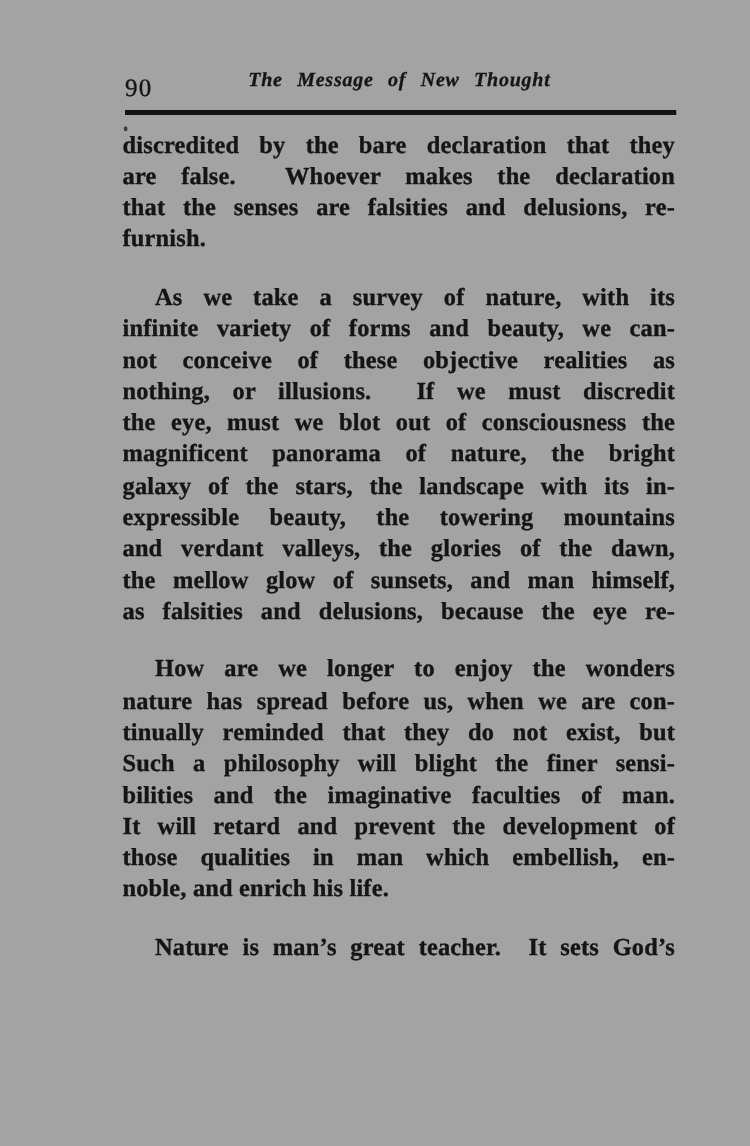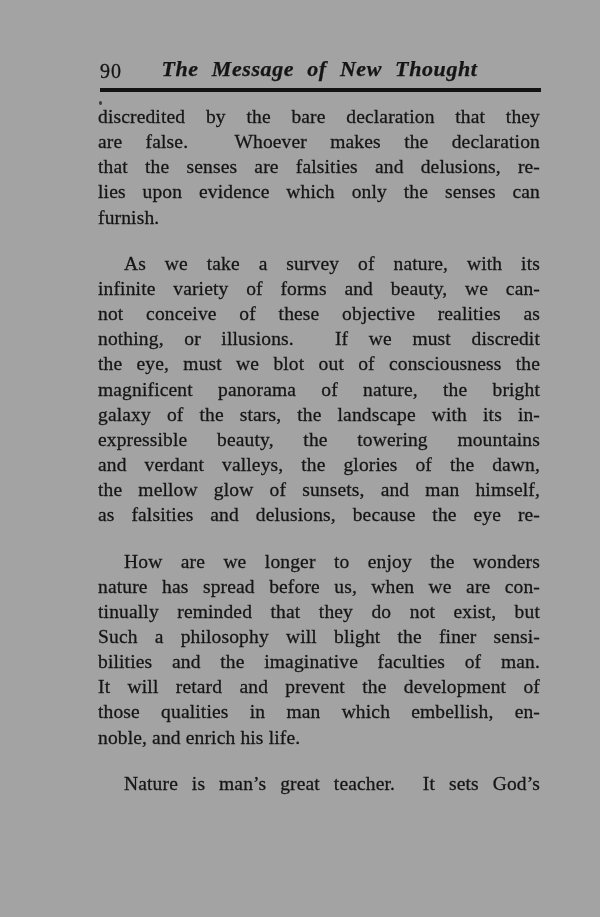--- a/index.html
+++ b/index.html
@@ -36,21 +36,21 @@
     font-size: 20px;
     letter-spacing: 1px;
     -webkit-text-stroke: 0.3px #151515;
   }
   .running-title {
     position: absolute;
     left: 0;
     top: 0;
     width: 100%;
     text-align: center;
-    font-size: 22px;
+    font-size: 16px;
     font-style: italic;
     font-weight: bold;
     letter-spacing: 0.6px;
     word-spacing: 7px;
     -webkit-text-stroke: 0.25px #151515;
   }
   .header-rule {
     position: absolute;
     left: 100px;
     top: 88px;
@@ -70,20 +70,21 @@
   }
   
   .body-text {
     position: absolute;
     left: 98px;
     top: 104px;
     width: 442px;
     font-size: 19.5px;
     line-height: 25.15px;
     letter-spacing: 0.15px;
+    font-weight: bold;
     -webkit-text-stroke: 0.28px #151515;
   }
   .line {
     text-align: justify;
     text-align-last: left;
     white-space: pre-wrap;
   }
   .line.j {
     text-align-last: justify;
   }
@@ -104,21 +105,20 @@
 
   <div class="header-rule"></div>
 
   <div class="speck"></div>
 
   <div class="body-text">
       <div>
         <div class="line j">discredited by the bare declaration that they</div>
         <div class="line j">are false.&nbsp; Whoever makes the declaration</div>
         <div class="line j">that the senses are falsities and delusions, re-</div>
-        <div class="line j">lies upon evidence which only the senses can</div>
         <div class="line">furnish.</div>
       </div>
       <div>
         <div class="line j ind">As we take a survey of nature, with its</div>
         <div class="line j">infinite variety of forms and beauty, we can-</div>
         <div class="line j">not conceive of these objective realities as</div>
         <div class="line j">nothing, or illusions.&nbsp; If we must discredit</div>
         <div class="line j">the eye, must we blot out of consciousness the</div>
         <div class="line j">magnificent panorama of nature, the bright</div>
         <div class="line j">galaxy of the stars, the landscape with its in-</div>

